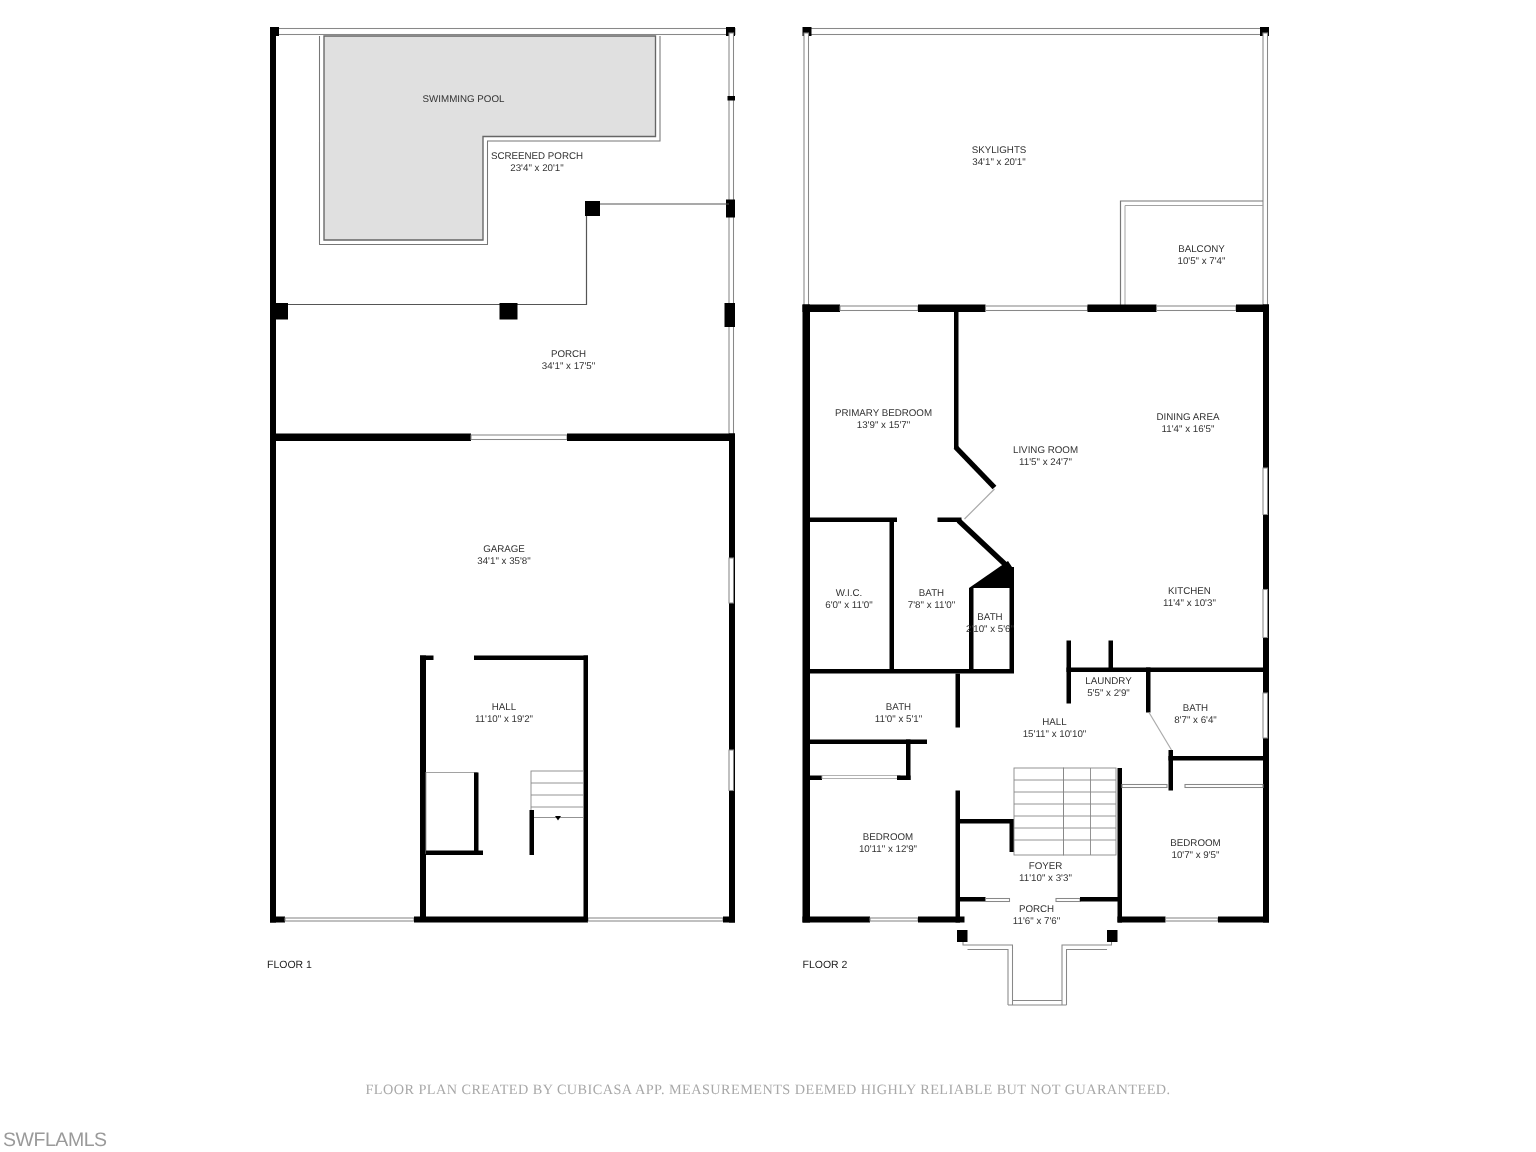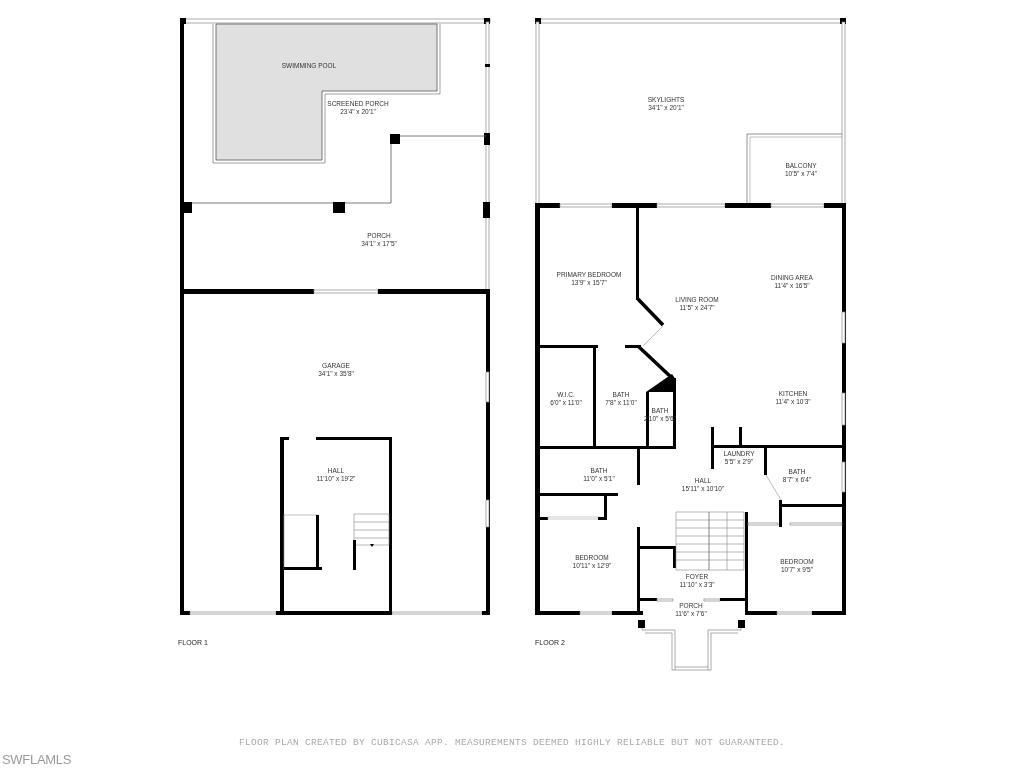--- a/index.html
+++ b/index.html
@@ -1,20 +1,20 @@
 <!DOCTYPE html>
 <html><head>
 <meta charset="utf-8">
 <style>
   html, body { margin: 0; padding: 0; background: #ffffff; }
   body { width: 1024px; height: 768px; position: relative; overflow: hidden; font-family: "Liberation Sans", sans-serif; }
   #plan { position: absolute; left: 0; top: 0; width: 1024px; height: 768px; }
   .lbl { font-family: "Liberation Sans", sans-serif; font-size: 6.5px; fill: #333333; text-anchor: middle; }
   .floor-label { font-family: "Liberation Sans", sans-serif; font-size: 7px; fill: #222222; }
-  .footer { position: absolute; left: 0; width: 1024px; top: 737px; text-align: center; font-family: Liberation Mono, monospace; font-size: 9.5px; color: #a8a8a8; letter-spacing: 0.3px; }
+  .footer { position: absolute; left: 0; width: 1024px; top: 722px; text-align: center; font-family: Liberation Serif, serif; font-size: 9.5px; color: #a8a8a8; letter-spacing: 0.3px; }
   .watermark { position: absolute; left: 2px; top: 752px; font-family: "Liberation Sans", sans-serif; font-size: 13px; color: #9a9a9a; letter-spacing: -0.3px; }
   .wall { fill: #000; }
   .thin { stroke: #555; stroke-width: 0.8; fill: none; }
   .win { fill: #fff; stroke: #888; stroke-width: 0.7; }
 </style>
 </head>
 <body>
 
 <svg id="plan" viewBox="0 0 1024 768" xmlns="http://www.w3.org/2000/svg">
 

